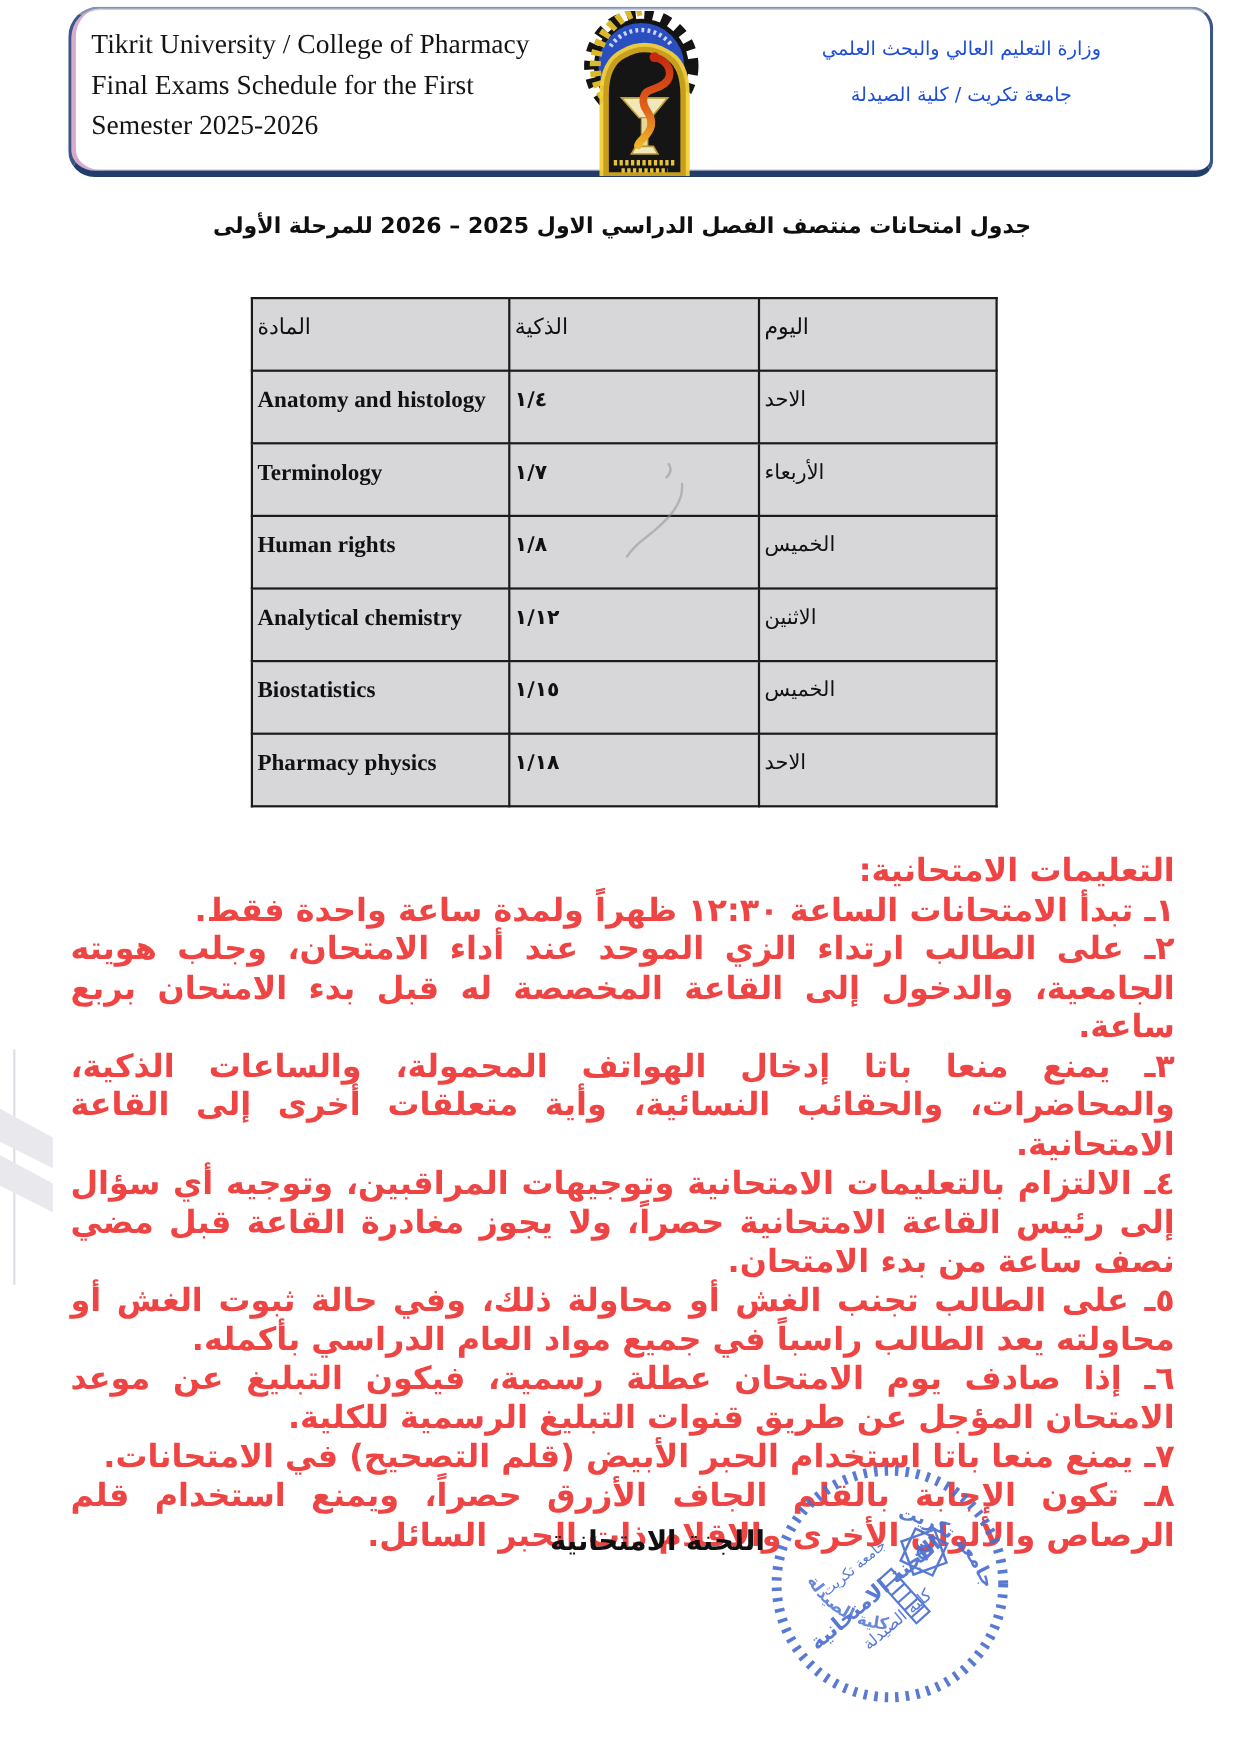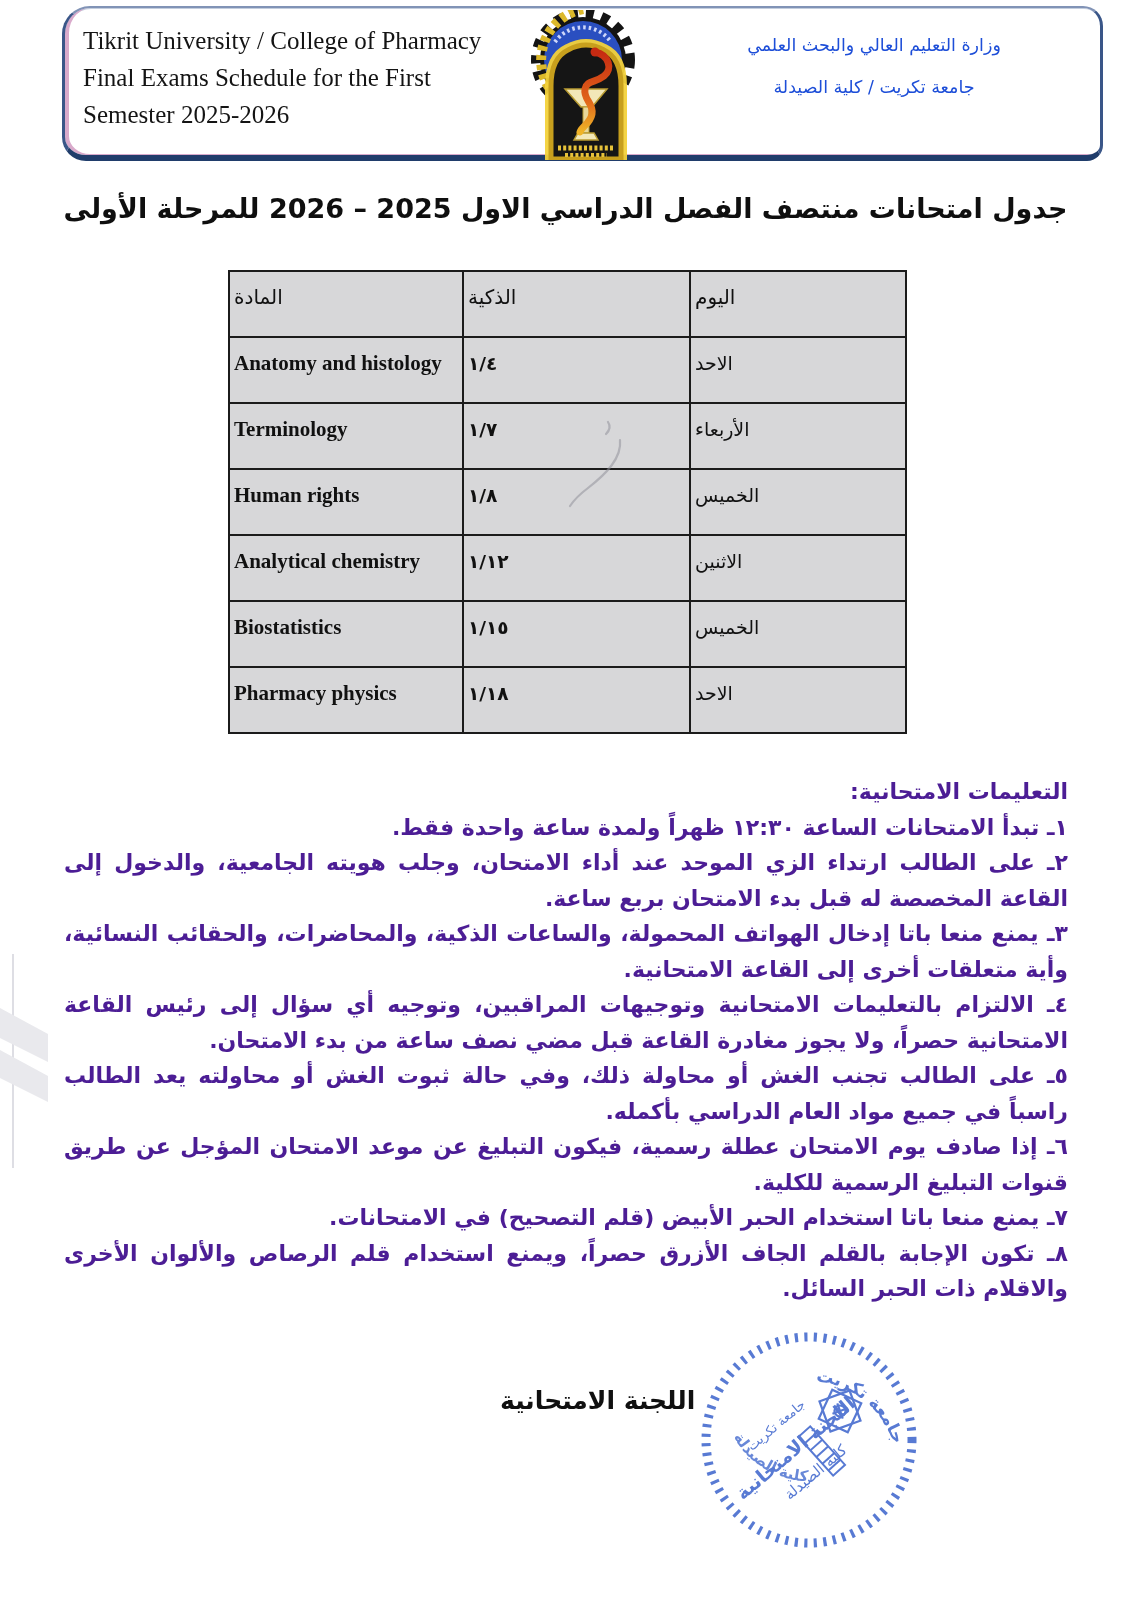--- a/index.html
+++ b/index.html
@@ -27,21 +27,21 @@
     position:absolute; right:16px; top:16px; width:420px;
     direction:rtl; text-align:center;
     font-size:17.5px; line-height:42px; color:#1d4ed8;
   }
   .logo-svg { position:absolute; left:430px; top:2px; }
 
   
   .doc-title {
     position:absolute; left:0; right:0; top:193px;
     direction:rtl; text-align:center;
-    font-size:27px; font-weight:bold; color:#0f0f0f;
+    font-size:20px; font-weight:bold; color:#0f0f0f;
   }
 
   
   table.exam-table {
     position:absolute; left:228px; top:270px;
     border-collapse:collapse; table-layout:fixed;
     direction:rtl;
   }
   .exam-table th, .exam-table td {
     border:2px solid #1b1b1b; background:#d7d7d9;
@@ -53,21 +53,21 @@
   td.c-date { font-size:18.5px; font-weight:bold; }
   td.c-subject {
     font-family:"Liberation Serif", "DejaVu Serif", serif;
     direction:ltr; font-size:21px; font-weight:bold;
   }
 
   
   .instructions {
     position:absolute; left:64px; top:774px; width:1004px;
     direction:rtl; text-align:justify;
-    font-size:22px; font-weight:bold; line-height:35.5px; color:#4c1d95;
+    font-size:29px; font-weight:bold; line-height:35.5px; color:#ef4444;
   }
   .instructions .head { text-align:right; }
 
   
   .signature {
     position:absolute; left:500px; top:1386px;
     direction:rtl; font-size:25px; font-weight:bold; color:#101010;
   }
   .stamp-svg { position:absolute; left:688px; top:1314px; opacity:0.92; }
 

